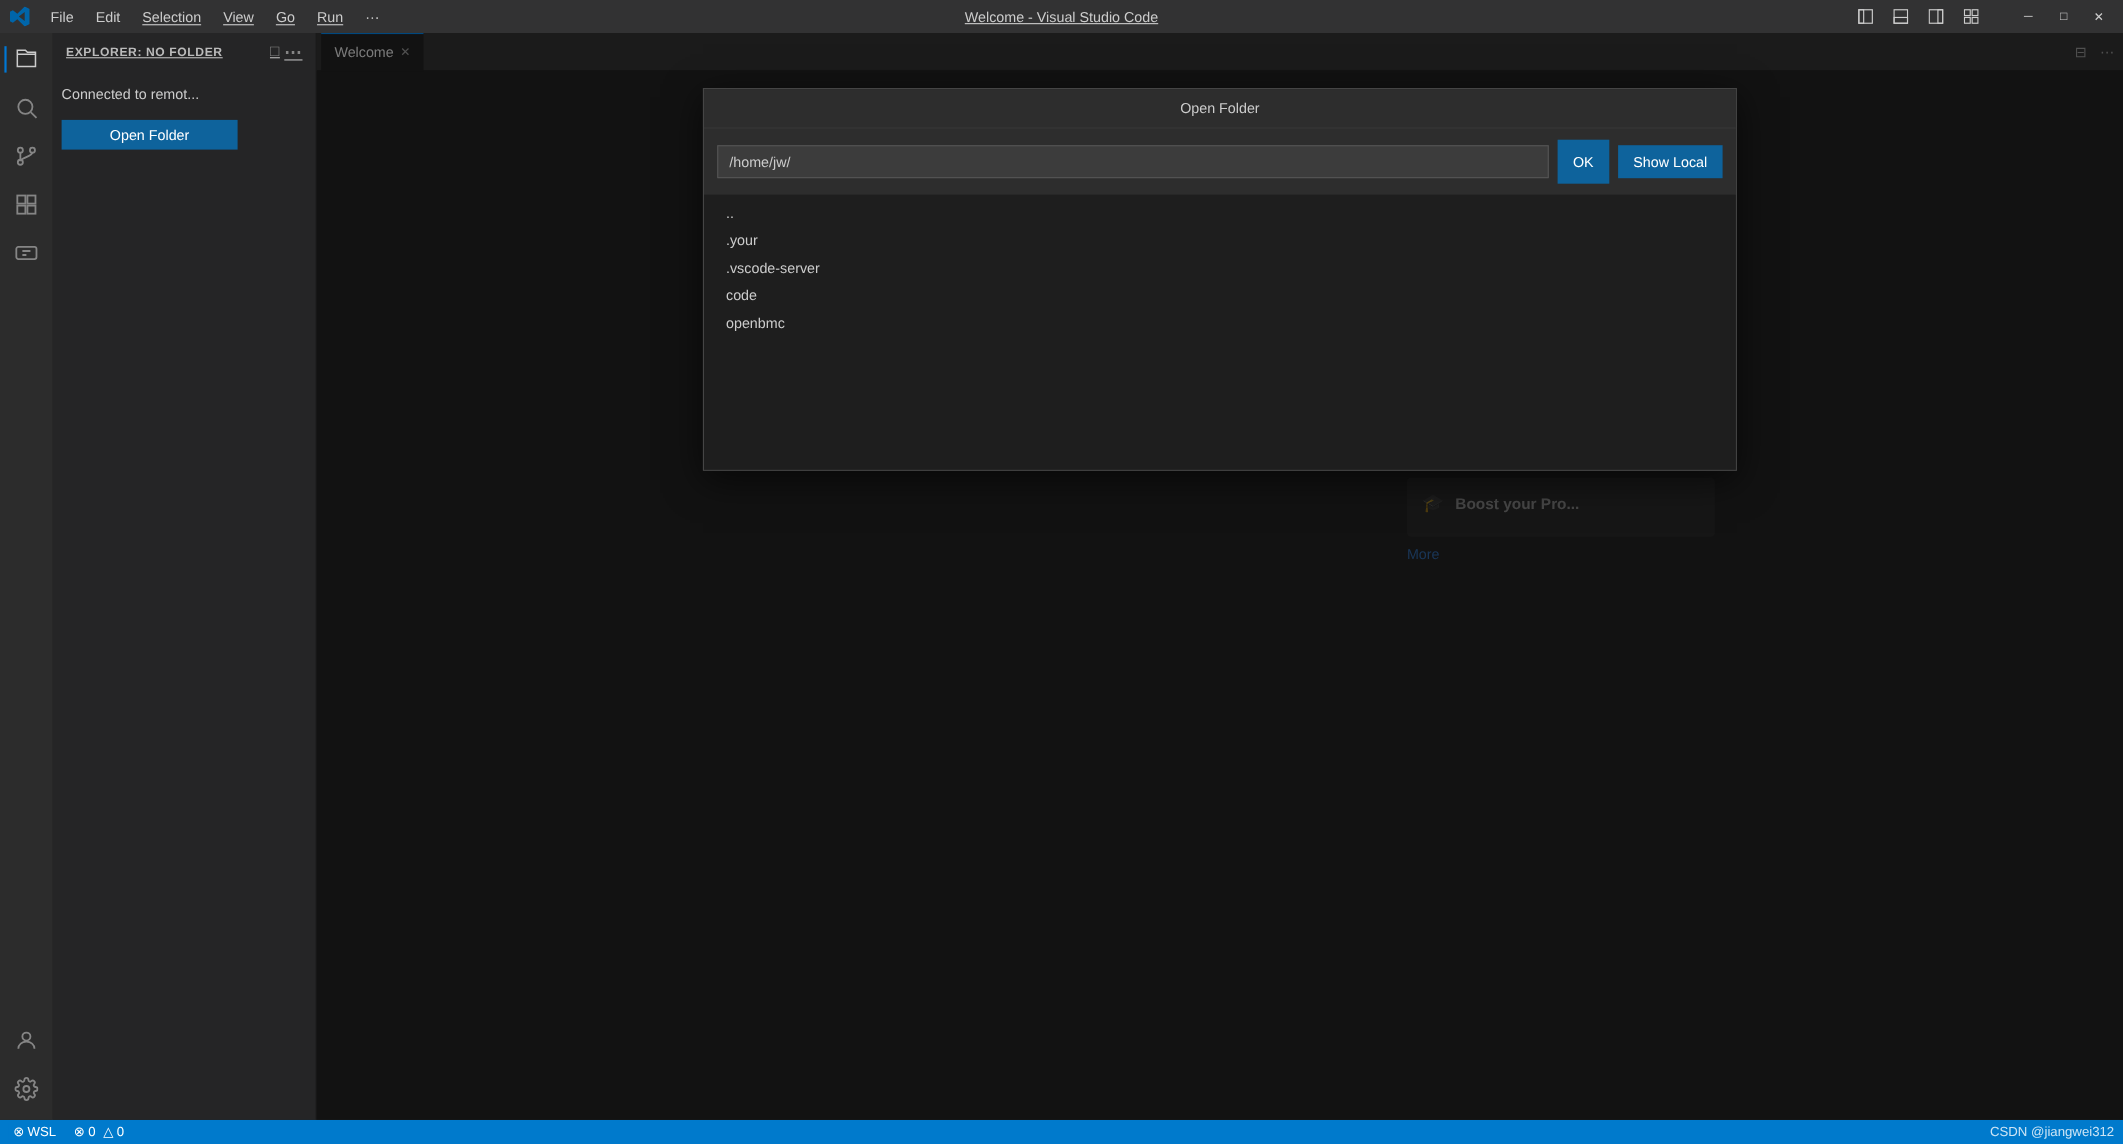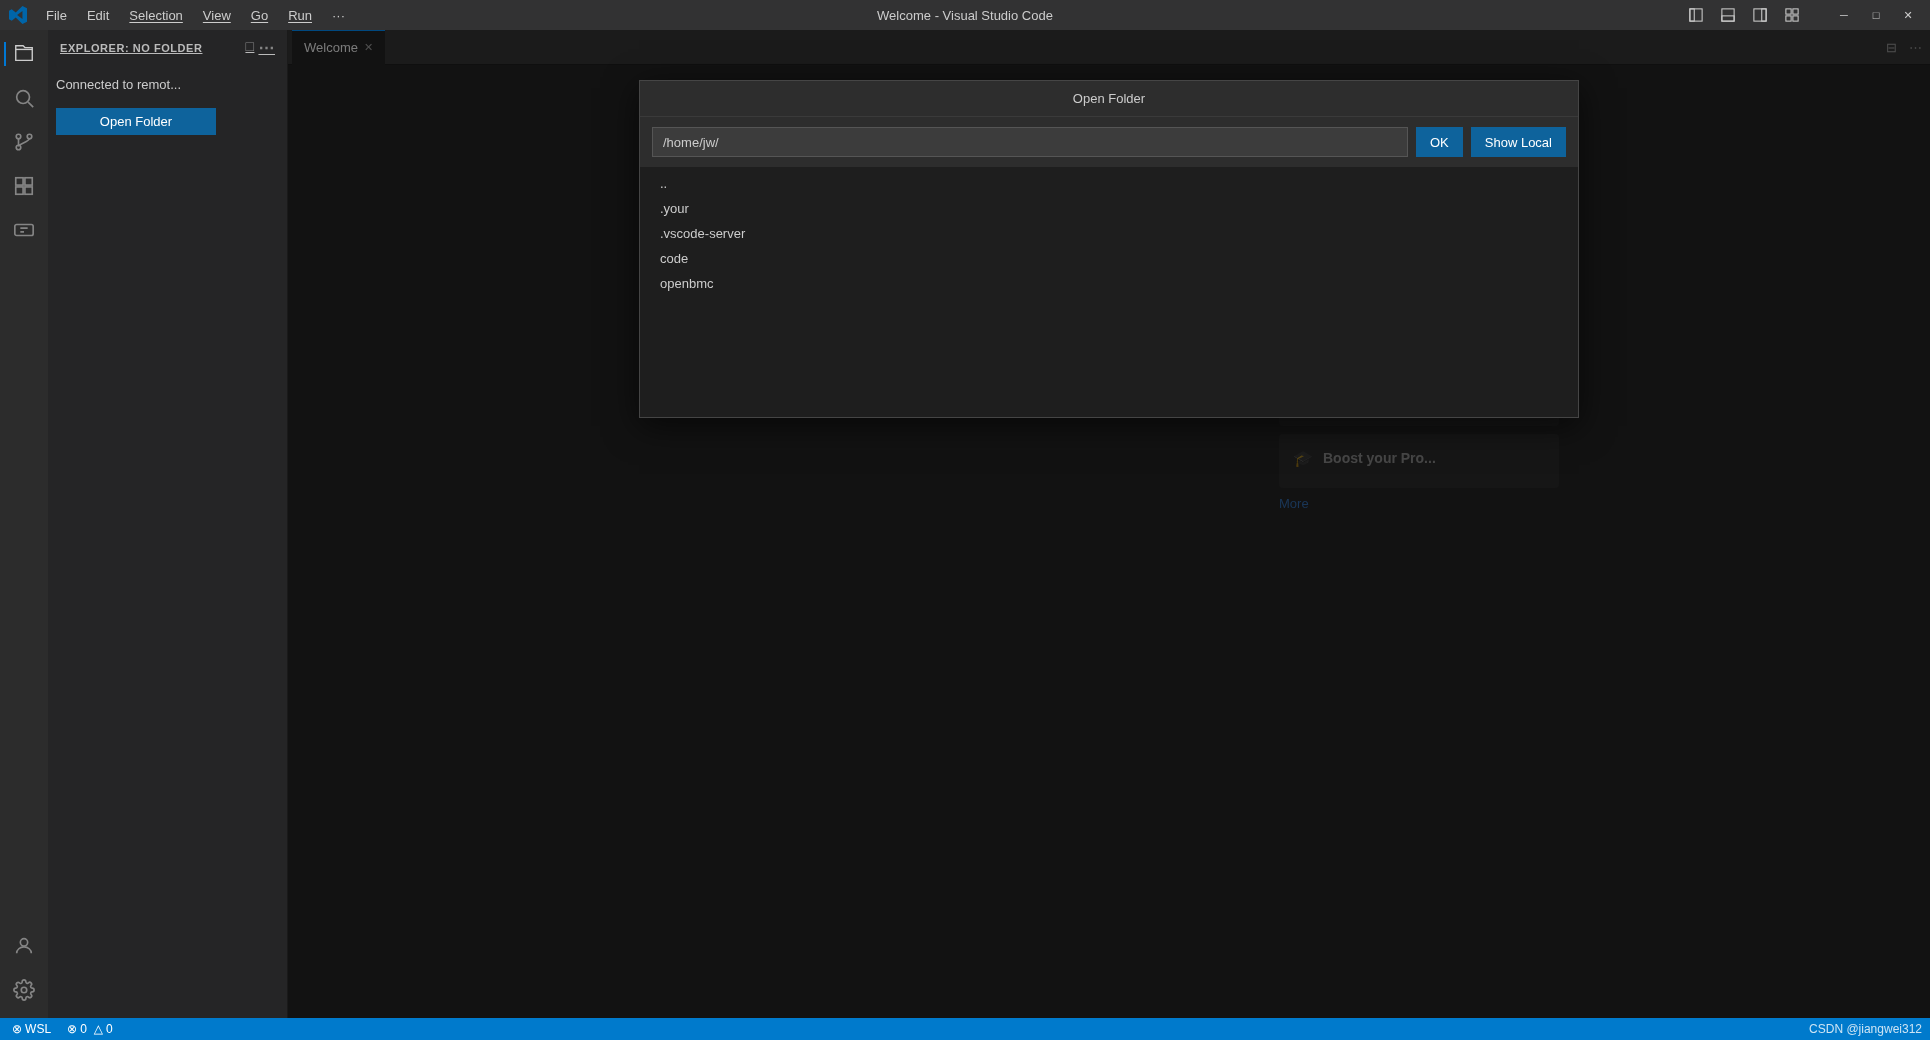--- a/index.html
+++ b/index.html
@@ -45,20 +45,21 @@
       font-size: 13px;
       cursor: pointer;
     }
     .menu-item.underlined { text-decoration: underline; text-underline-offset: 2px; }
     .title-bar-center {
       position: absolute;
       left: 50%;
       transform: translateX(-50%);
       color: #cccccc;
       font-size: 13px;
+      text-decoration: underline;
     }
     .title-bar-controls {
       display: flex;
       align-items: center;
       gap: 4px;
     }
     .titlebar-btn {
       width: 28px;
       height: 20px;
       display: flex;
@@ -310,21 +311,21 @@
       outline: none;
       height: 30px;
     }
     .dialog-ok-btn {
       background: #0e639c;
       color: white;
       border: none;
       padding: 5px 14px;
       font-size: 13px;
       cursor: pointer;
-      height: 30px;
+      height: 40px;
     }
     .dialog-show-local-btn {
       background: #0e639c;
       color: white;
       border: none;
       padding: 5px 14px;
       font-size: 13px;
       cursor: pointer;
       height: 30px;
     }

